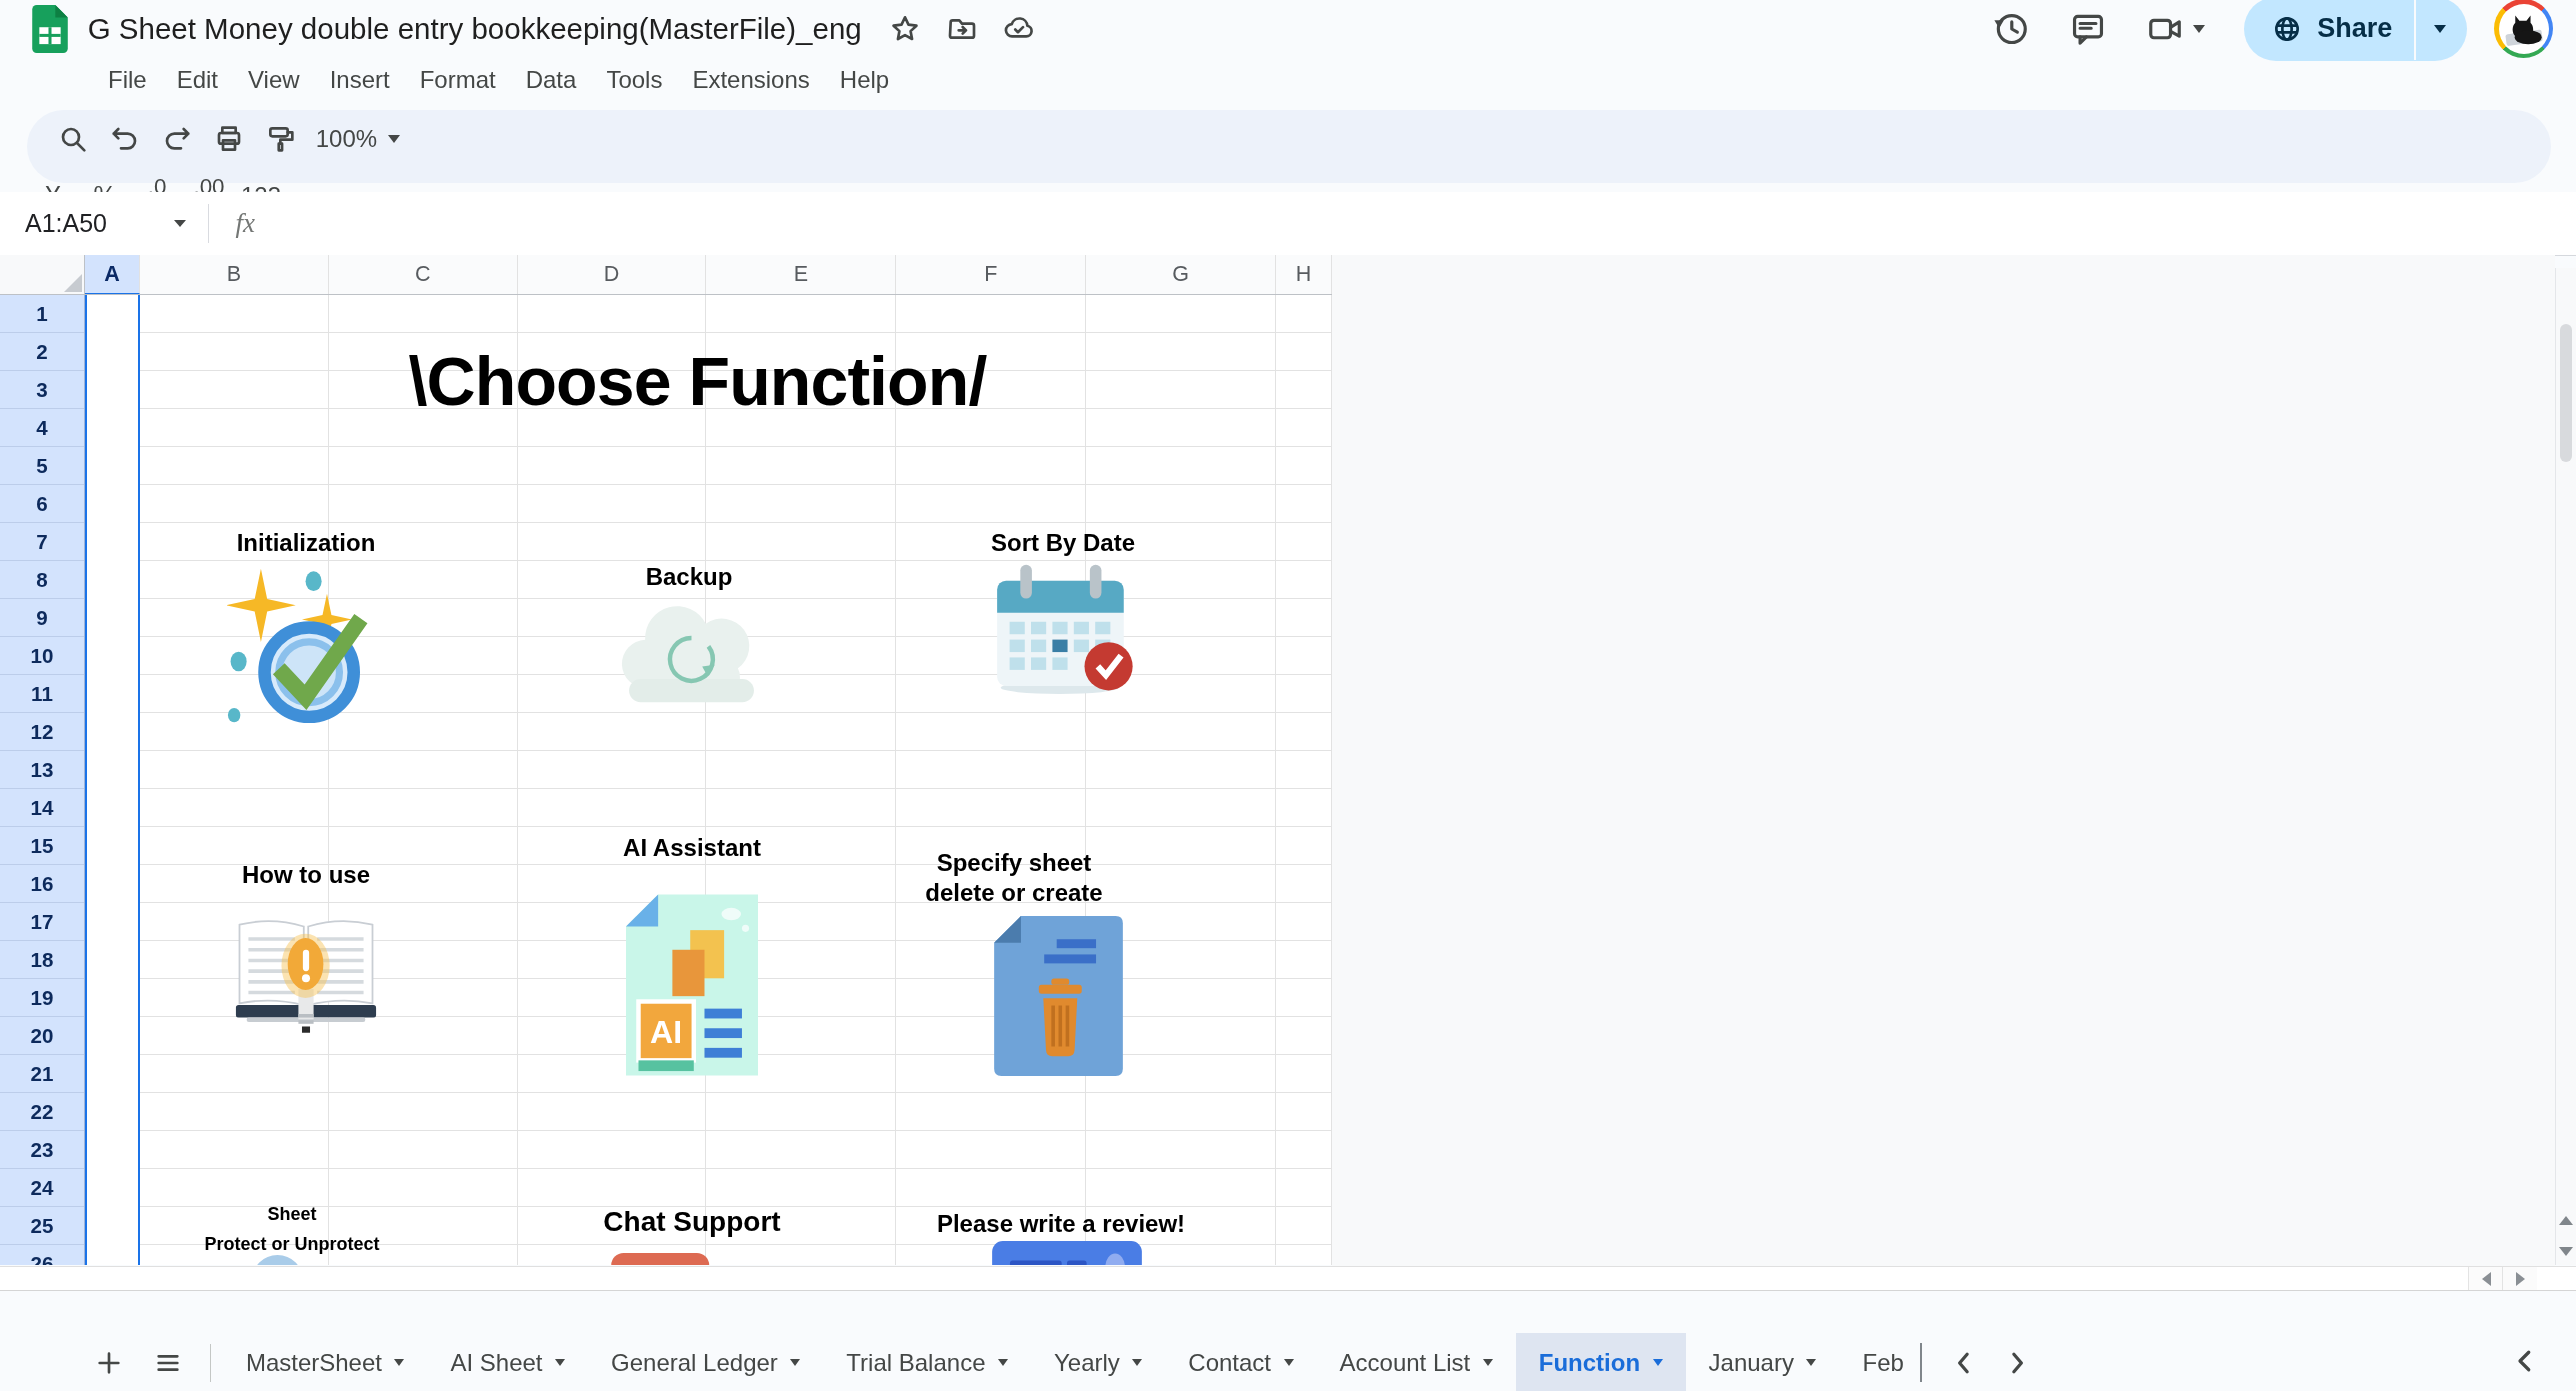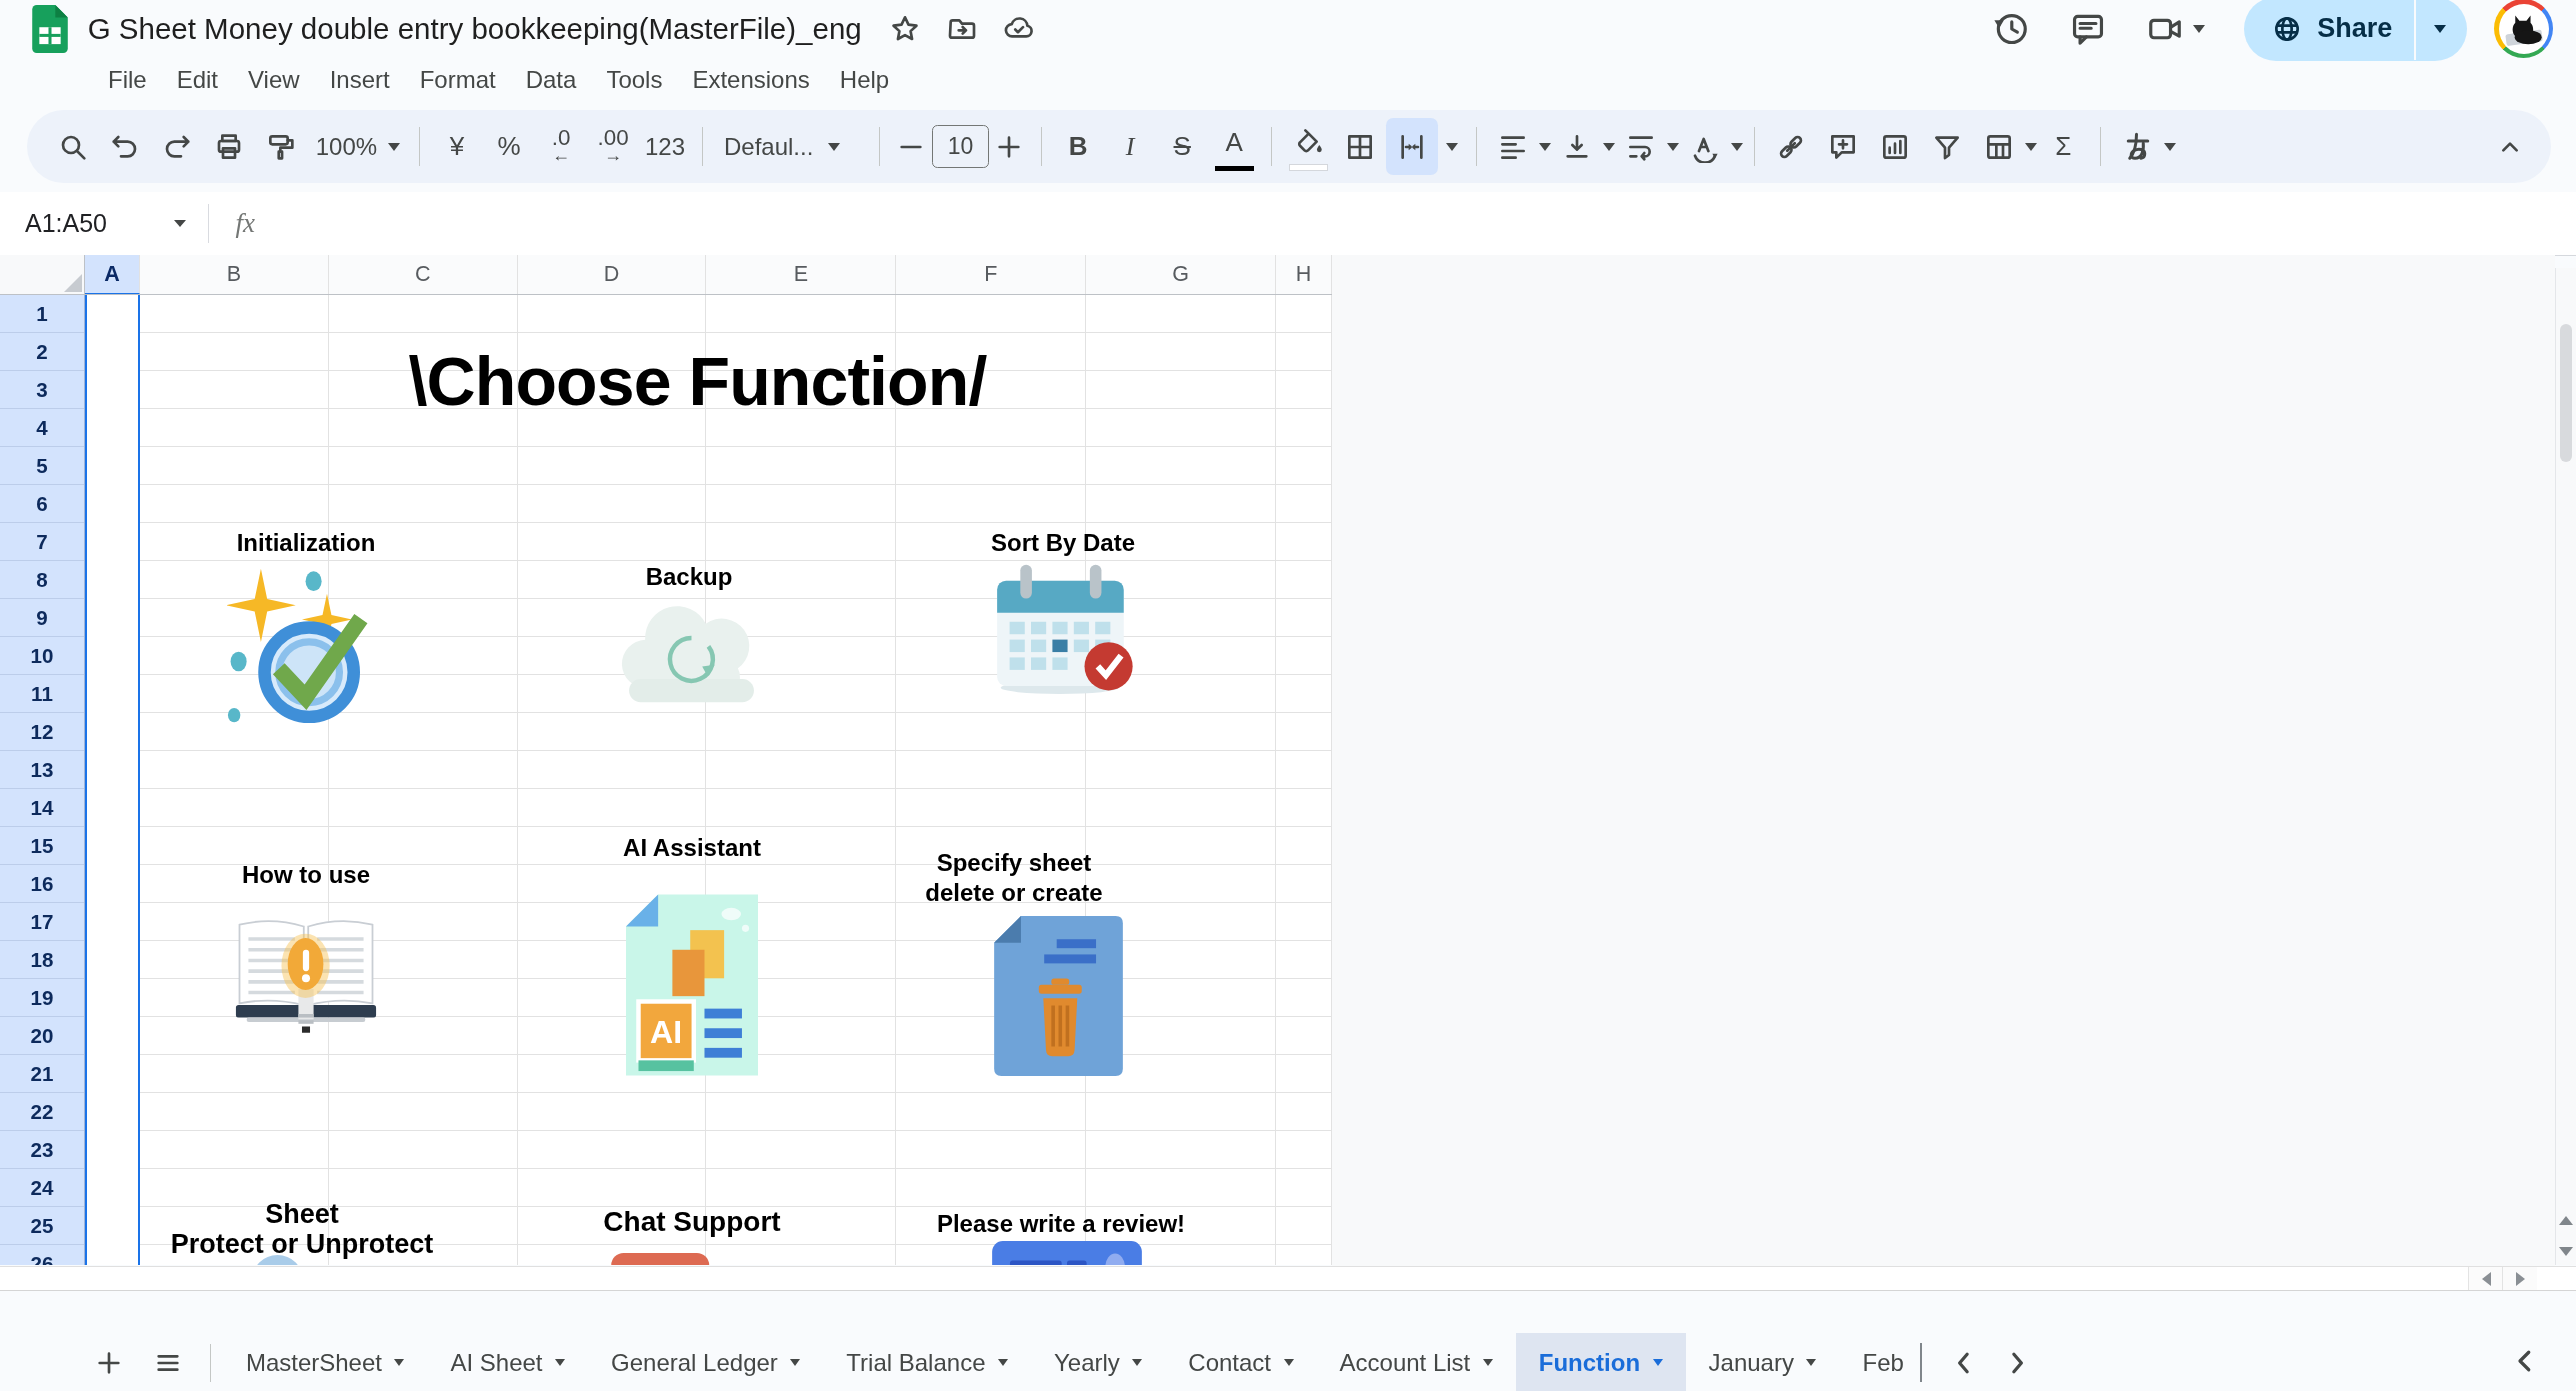--- a/index.html
+++ b/index.html
@@ -34,21 +34,21 @@
           display:flex;align-items:center;justify-content:center;}
   .avatar-inner{width:50px;height:50px;border-radius:50%;background:#fff;overflow:hidden;
                 display:flex;align-items:center;justify-content:center;}
 
   
   .menubar{left:93px;top:57px;height:45px;display:flex;align-items:center;}
   .menu-item{font-size:24px;color:#444746;padding:3.6px 15px;border-radius:7.2px;}
 
   
   .toolbar{left:27px;top:110px;width:2524px;height:73px;background:#edf2fa;border-radius:37px;
-           display:flex;align-items:center;padding:0;box-sizing:border-box;}
+           display:flex;align-items:flex-start;padding:0;box-sizing:border-box;flex-direction:column;}
   .tb-group{display:flex;align-items:center;}
   .tbtn{min-width:52px;height:57px;display:flex;align-items:center;justify-content:center;border-radius:7.2px;}
   .tb-div{width:0.9px;height:39px;background:#c4c7c5;margin:0 10.7px;}
   .tb-text{font-size:24px;color:#444746;}
   .tb-zoom{display:flex;align-items:center;gap:10.7px;padding:0 9px;}
   .fmt-letter{font-size:26px;color:#444746;}
   .dec-icon{display:flex;flex-direction:column;align-items:center;line-height:18px;}
   .dec-icon .arr{font-size:18px;margin-top:-1.8px;}
   .font-box{display:flex;align-items:center;gap:14.3px;padding:0 10.7px;width:134px;}
   .font-name{font-size:24px;color:#444746;white-space:nowrap;overflow:hidden;}
@@ -603,21 +603,21 @@
           <rect x="56" y="43" width="58" height="10"></rect>
         </g>
       <rect x="64" y="70" width="20" height="7" rx="3" fill="#e08a2e"></rect>
       <rect x="50" y="77" width="48" height="10" rx="3" fill="#e08a2e"></rect>
       <path d="M55 92 H93 L90 150 Q89.5 157 83 157 H65 Q58.5 157 58 150 Z" fill="#e08a2e"></path>
       <g stroke="#c0701f" stroke-width="4">
           <path d="M66 100v46M74 100v46M82 100v46" fill="none"></path>
         </g>
     </svg>
 
-    <div class="btn-label" style="left:38px;top:905px;font-size:27px">
+    <div class="btn-label" style="left:28px;top:905px;font-size:18px">
       <span>Sheet</span><br>
       <span>Protect or Unprotect</span>
     </div>
     <svg class="sheet-ic" style="left:165px;top:959px;width:55px;height:27px" viewBox="0 0 62 30">
       <path d="M8 30 A23 23 0 0 1 54 30" fill="none" stroke="#a9cce9" stroke-width="12"></path>
     </svg>
 
     <div class="btn-label" style="left:428px;top:912px;font-size:28px">Chat Support</div>
     <svg class="sheet-ic" style="left:525px;top:958px;width:156px;height:30px" viewBox="0 0 174 34">
       <path d="M0 14 a14 14 0 0 1 14 -14 h83 a14 14 0 0 1 14 14 v20 H0 Z" fill="#dd6a52"></path>

